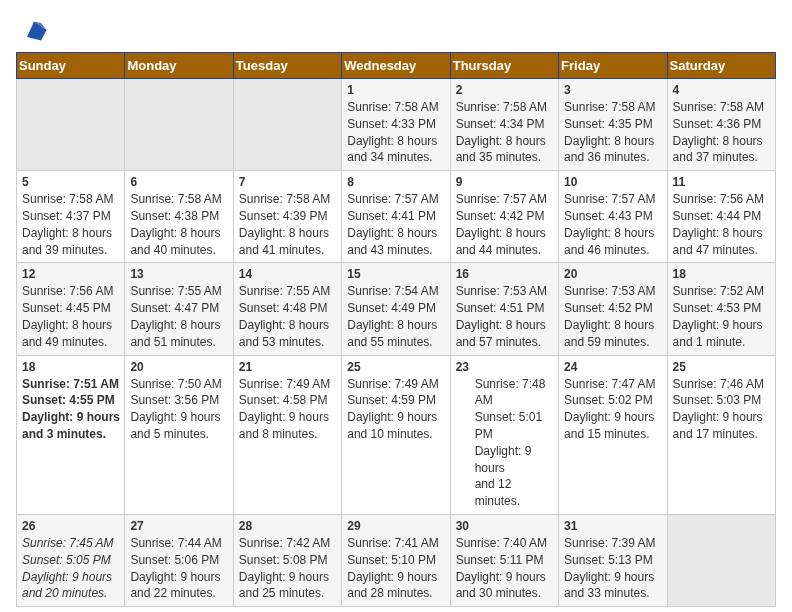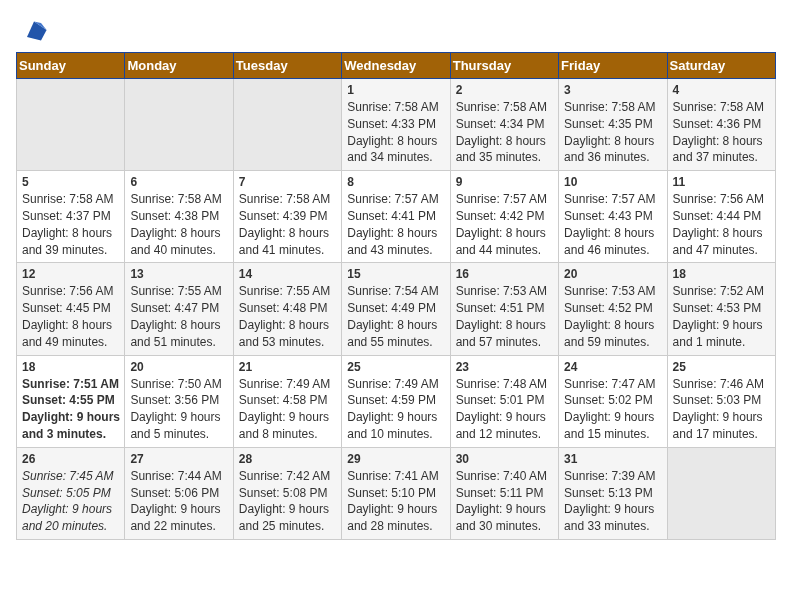--- a/index.html
+++ b/index.html
@@ -286,21 +286,21 @@
           </td>
           <td>
             <span class="day-number">25</span>
             <div class="cell-content" style="white-space: pre-line;">Sunrise: 7:49 AM
 Sunset: 4:59 PM
 Daylight: 9 hours
 and 10 minutes.</div>
           </td>
           <td>
             <span class="day-number">23</span>
-            <div class="cell-content" style="white-space: pre-line;">Sunrise: 7:48 AM
+            <div class="cell-content" style="white-space: pre-line; margin-left: 19px;">Sunrise: 7:48 AM
 Sunset: 5:01 PM
 Daylight: 9 hours
 and 12 minutes.</div>
           </td>
           <td>
             <span class="day-number">24</span>
             <div class="cell-content" style="white-space: pre-line;">Sunrise: 7:47 AM
 Sunset: 5:02 PM
 Daylight: 9 hours
 and 15 minutes.</div>

